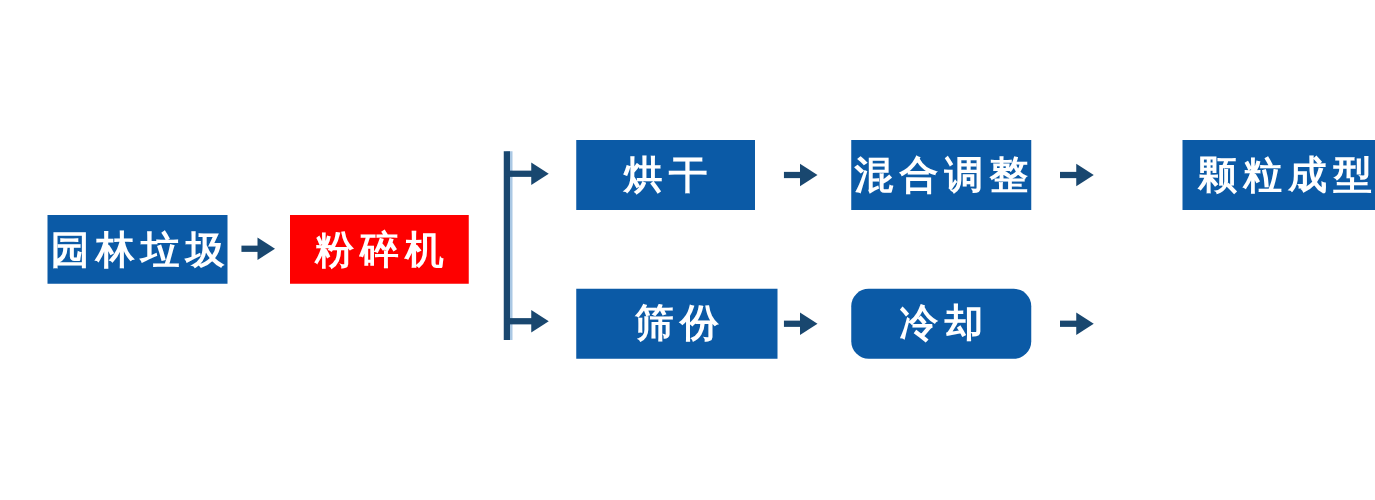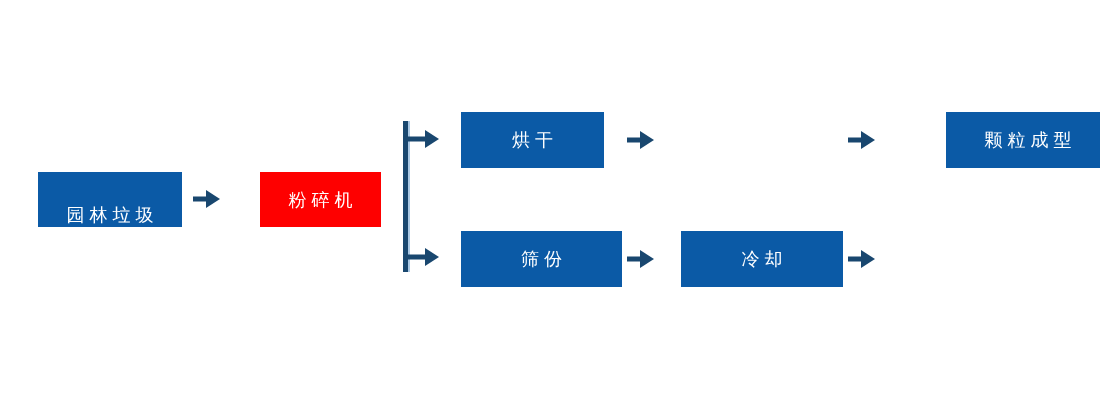--- a/index.html
+++ b/index.html
@@ -20,22 +20,22 @@
     height:400px;
     background:#ffffff;
     overflow:hidden;
   }
   .node{
     position:absolute;
     display:flex;
     align-items:center;
     justify-content:center;
     color:var(--text-white);
-    font-weight:normal;
-    font-size:18px;
+    font-weight:bold;
+    font-size:31px;
     letter-spacing:5px;
     text-indent:5px;
     white-space:nowrap;
   }
   .node.blue{ background:var(--process-blue); }
   .node.red{ background:var(--highlight-red); }
   svg.flow-arrow, svg.branch-arrow{
     position:absolute;
     fill:var(--connector-navy);
   }
@@ -56,29 +56,29 @@
     </g>
     <g id="arr-branch-shape">
       <rect x="0" y="10.5" width="23" height="5"></rect>
       <polygon points="21,4 35,13 21,22"></polygon>
     </g>
   </defs>
 </svg>
 
 <div class="stage">
 
-  <div class="node blue" style="left:38px;top:172px;width:144px;height:55px;align-items:flex-end;">
+  <div class="node blue" style="left:38px;top:172px;width:144px;height:55px;">
     <span>园林垃圾</span>
   </div>
 
   <svg class="flow-arrow" style="left:193px;top:188px;" width="28" height="22">
       <use href="#arr-shape"></use>
     </svg>
 
-  <div class="node red" style="left:232px;top:172px;width:121px;height:55px;margin-left:28px;">
+  <div class="node red" style="left:232px;top:172px;width:143px;height:55px;">
     <span>粉碎机</span>
   </div>
 
   <div class="vline" style="left:403px;top:121px;width:5px;height:151px;"></div>
 
   <svg class="branch-arrow" style="left:404px;top:126px;" width="36" height="26">
       <use href="#arr-branch-shape"></use>
     </svg>
 
   <svg class="branch-arrow" style="left:404px;top:244px;" width="36" height="26">
@@ -86,38 +86,41 @@
     </svg>
 
   <div class="node blue" style="left:461px;top:112px;width:143px;height:56px;">
     <span>烘干</span>
   </div>
 
   <svg class="flow-arrow" style="left:627px;top:129px;" width="28" height="22">
       <use href="#arr-shape"></use>
     </svg>
 
+  <div class="node blue" style="left:681px;top:112px;width:144px;height:56px;">
+    <span>混合调整</span>
+  </div>
 
   <svg class="flow-arrow" style="left:848px;top:129px;" width="28" height="22">
       <use href="#arr-shape"></use>
     </svg>
 
   <div class="node blue" style="left:946px;top:112px;width:164px;height:56px;">
     <span>颗粒成型</span>
   </div>
 
   <div class="node blue" style="left:461px;top:231px;width:161px;height:56px;">
     <span>筛份</span>
   </div>
 
   <svg class="flow-arrow" style="left:627px;top:248px;" width="28" height="22">
       <use href="#arr-shape"></use>
     </svg>
 
-  <div class="node blue" style="left:681px;top:231px;width:162px;height:56px;">
+  <div class="node blue" style="left:681px;top:231px;width:144px;height:56px;border-radius:14px;">
     <span>冷却</span>
   </div>
 
   <svg class="flow-arrow" style="left:848px;top:248px;" width="28" height="22">
       <use href="#arr-shape"></use>
     </svg>
 
 
 </div>
 

